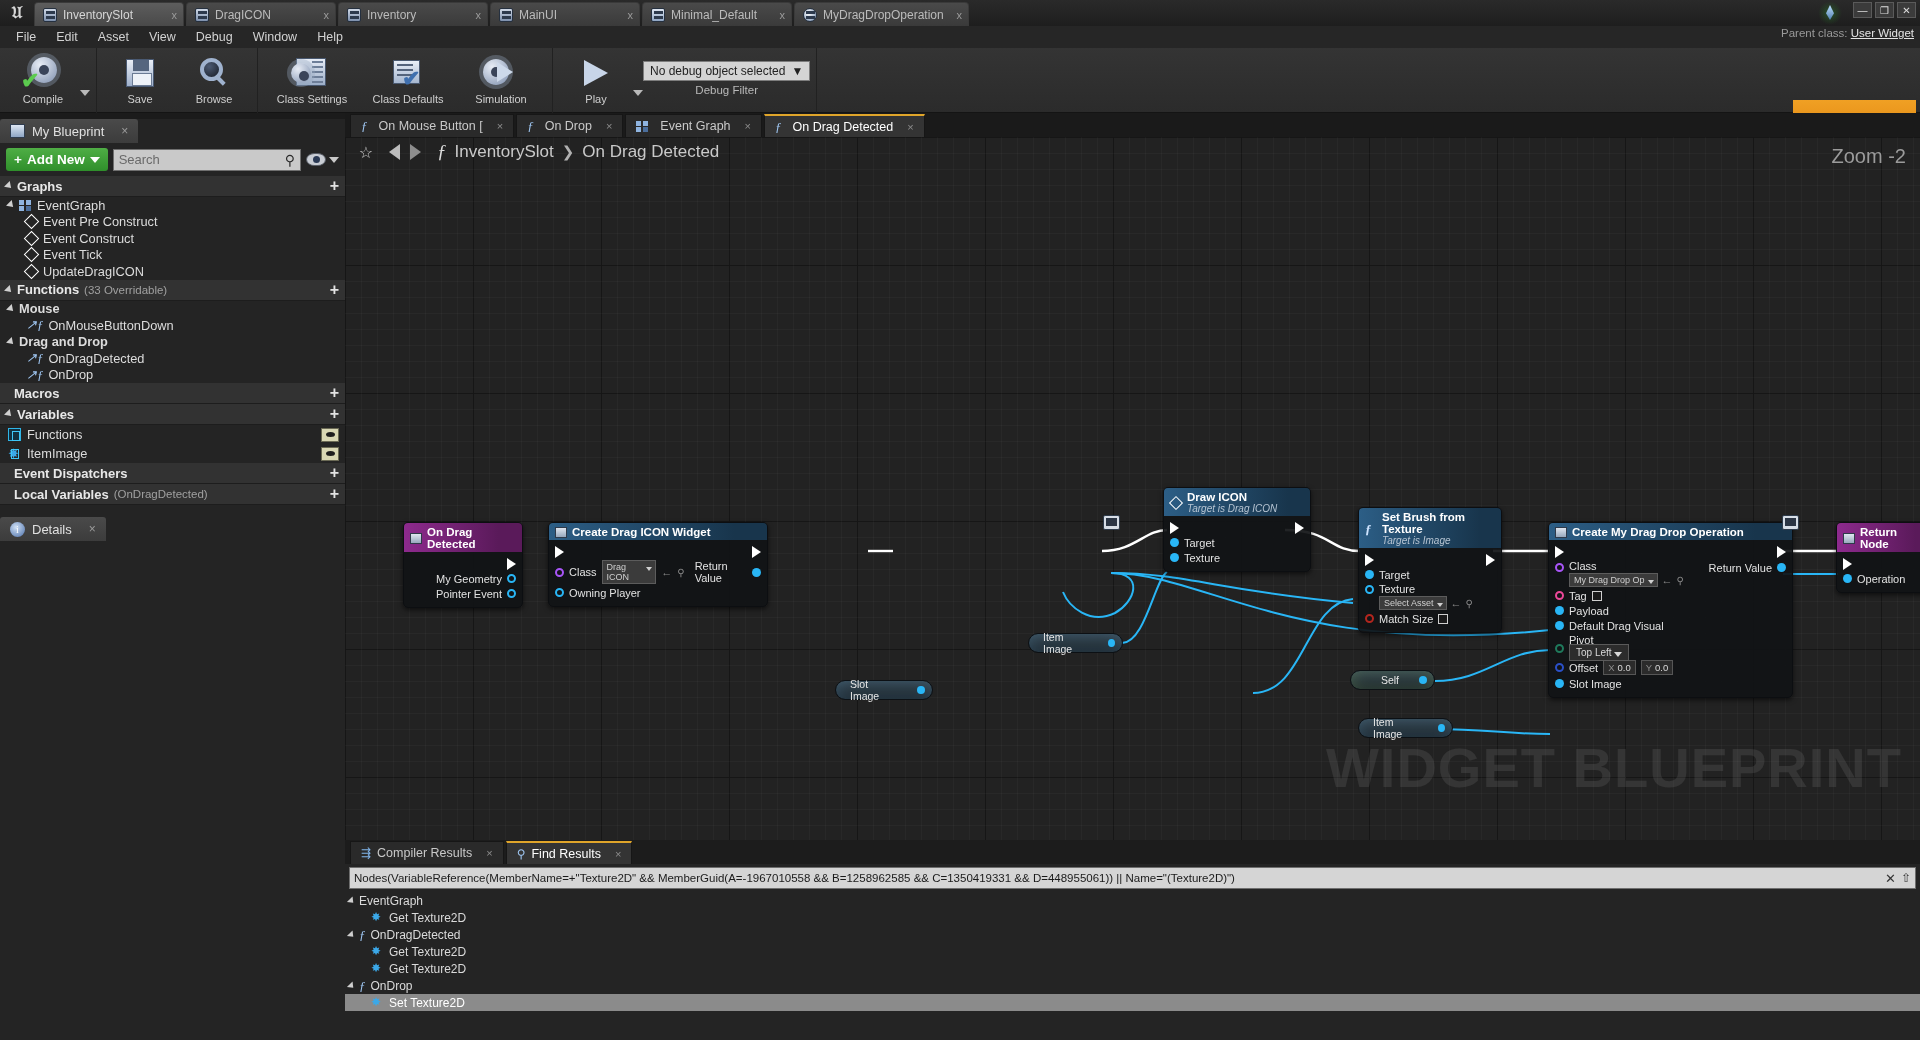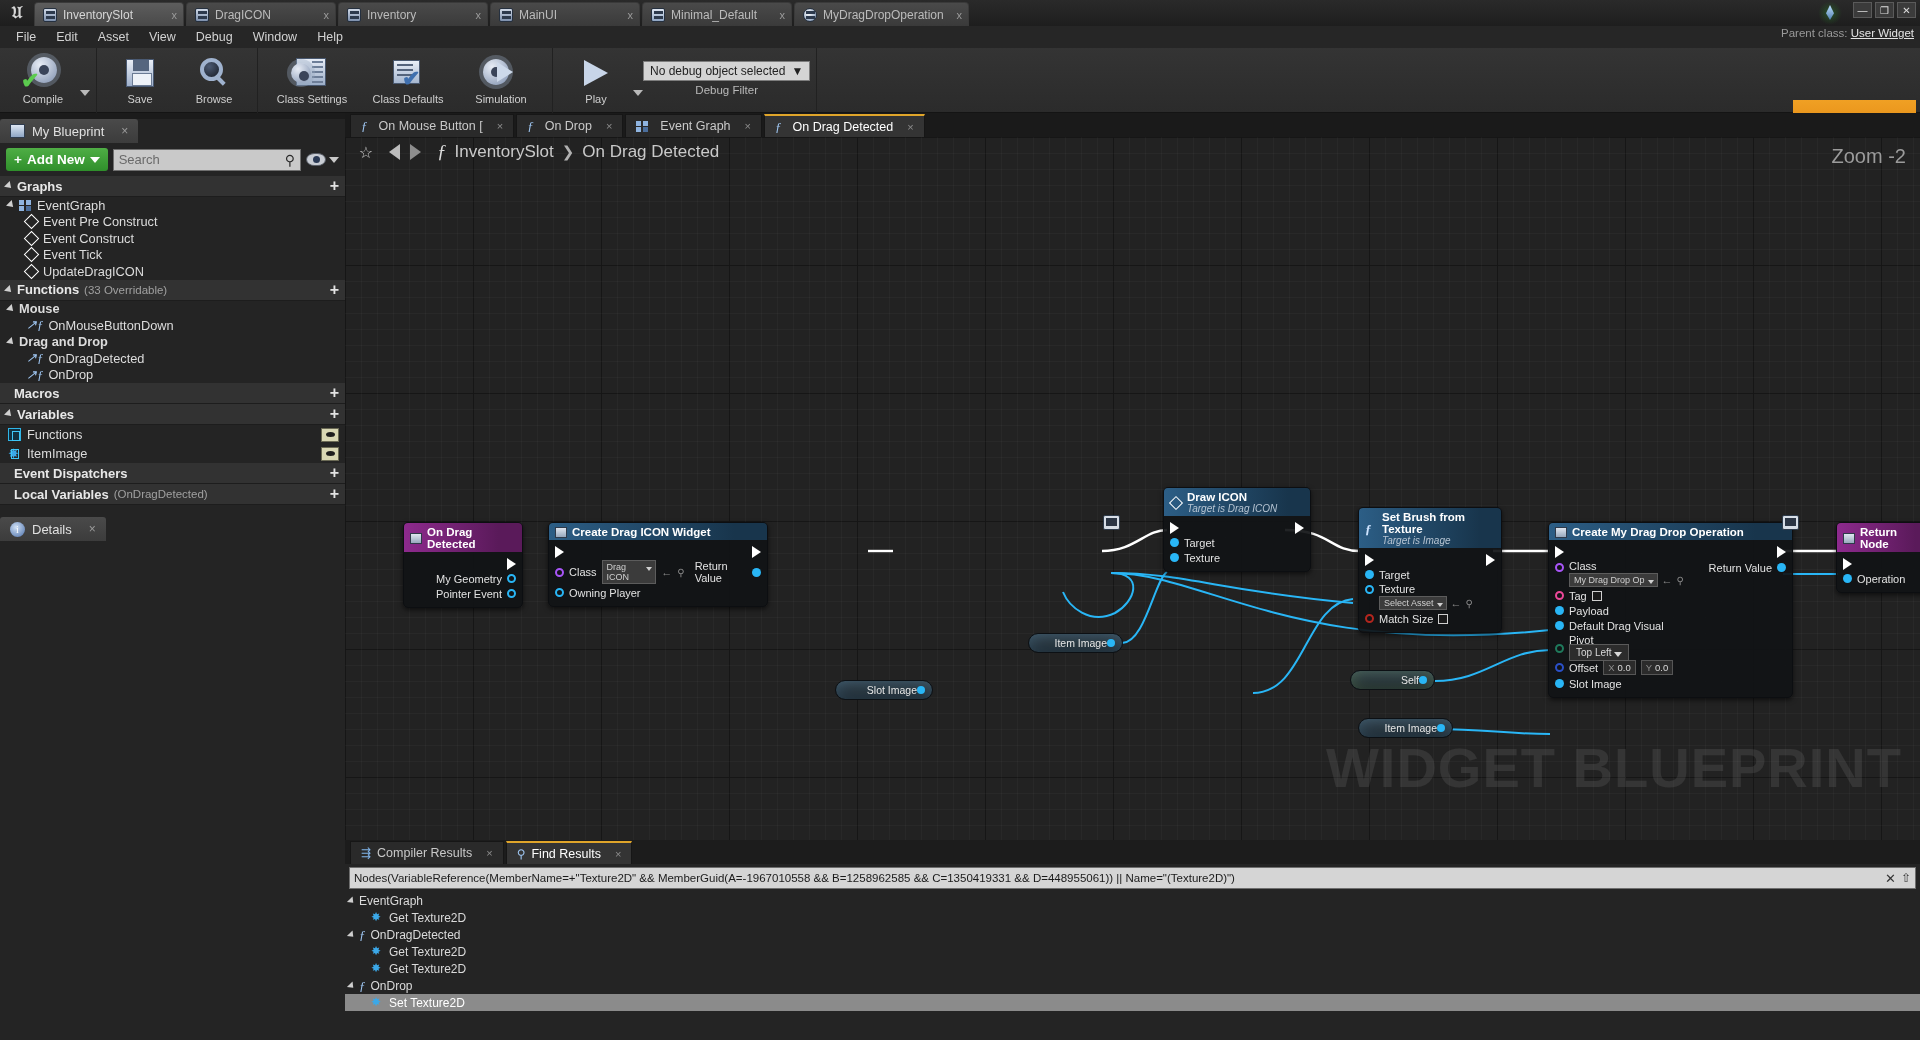--- a/index.html
+++ b/index.html
@@ -199,21 +199,21 @@
   .combo-wide{ background:#2c2c2c;border:1px solid #5a5a5a;color:#d8d8d8;font-size:10px;
     padding:2px 16px 2px 6px; position:relative; width:124px;}
   .combo-wide::after{content:"";position:absolute;right:6px;top:7px;width:0;height:0;
     border-left:4.5px solid transparent;border-right:4.5px solid transparent;border-top:5px solid #d8d8d8;}
   .cbx{ width:10px;height:10px;background:#1a1a1a;border:1.5px solid #cfcfcf;}
   .numf{ background:#2b2b2b;border:1px solid #565656;color:#d9d9d9;font-size:9.5px;padding:1px 4px;display:inline-flex;gap:3px;}
   .numf em{ color:#8b8b8b; font-style:normal;}
   .backarrow{ color:#8b8b8b; font-size:11px;} .srch{ color:#8b8b8b; font-size:10px;}
   .varnode{ position:absolute; height:20px; border-radius:10px; background:linear-gradient(#33424c,#1a2228);
     border:1px solid #0c1014; display:flex; align-items:center; justify-content:flex-end;
-    gap:0; padding:0 7px 0 14px; font-size:10.5px; color:#e6e6e6;
+    gap:20px; padding:0 7px 0 14px; font-size:10.5px; color:#e6e6e6;
     box-shadow:inset 0 0 16px rgba(90,150,190,.30); }
   .varnode.self{ box-shadow:inset 0 0 16px rgba(120,170,110,.35); }
   .varnode .vpin{ width:8px;height:8px;border-radius:50%;background:#29b6f6; }
   .mcorner{ position:absolute; width:17px;height:15px;background:#d6dde6;border:1px solid #2d3a4a;border-radius:2px;}
   .mcorner::after{content:"";position:absolute;left:2px;top:2px;width:11px;height:8px;background:#2b3544;}
 
   
   #bottompanel{ position:absolute; left:345px; top:840px; width:1575px; height:200px; background:#242424;}
   #btabs{ height:24px; display:flex; align-items:flex-end; background:#1c1c1c; padding-left:5px;}
   #findbar{ height:22px; margin:3px 4px 0 4px; background:#d5d5d5; border:1px solid #6e6e6e;

